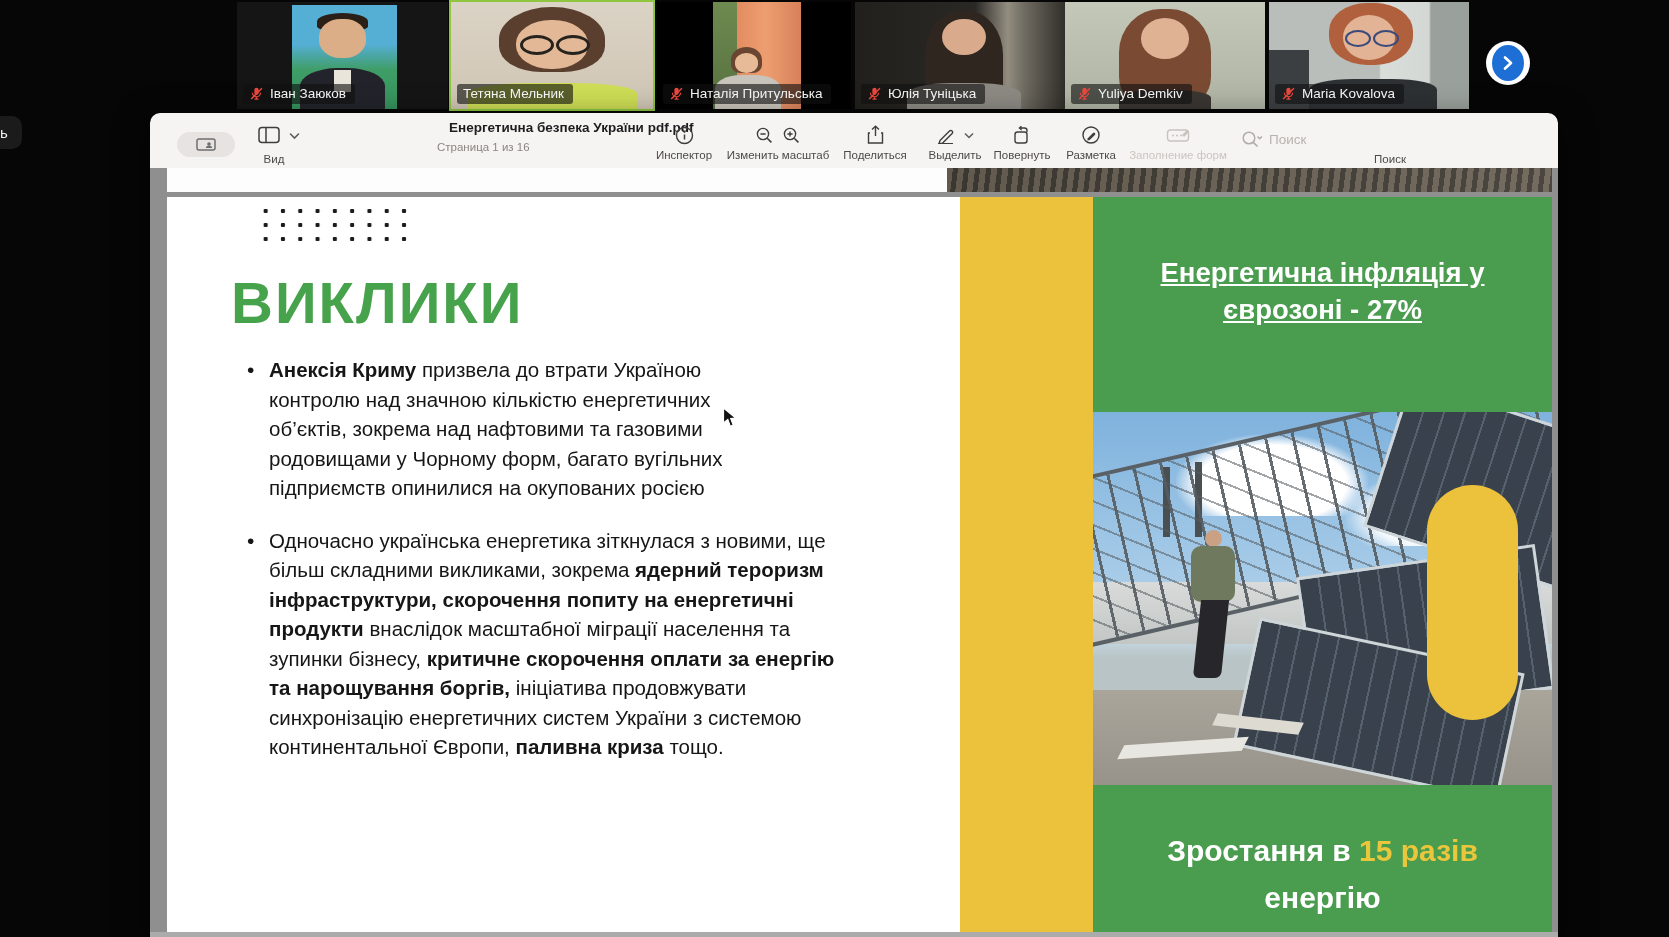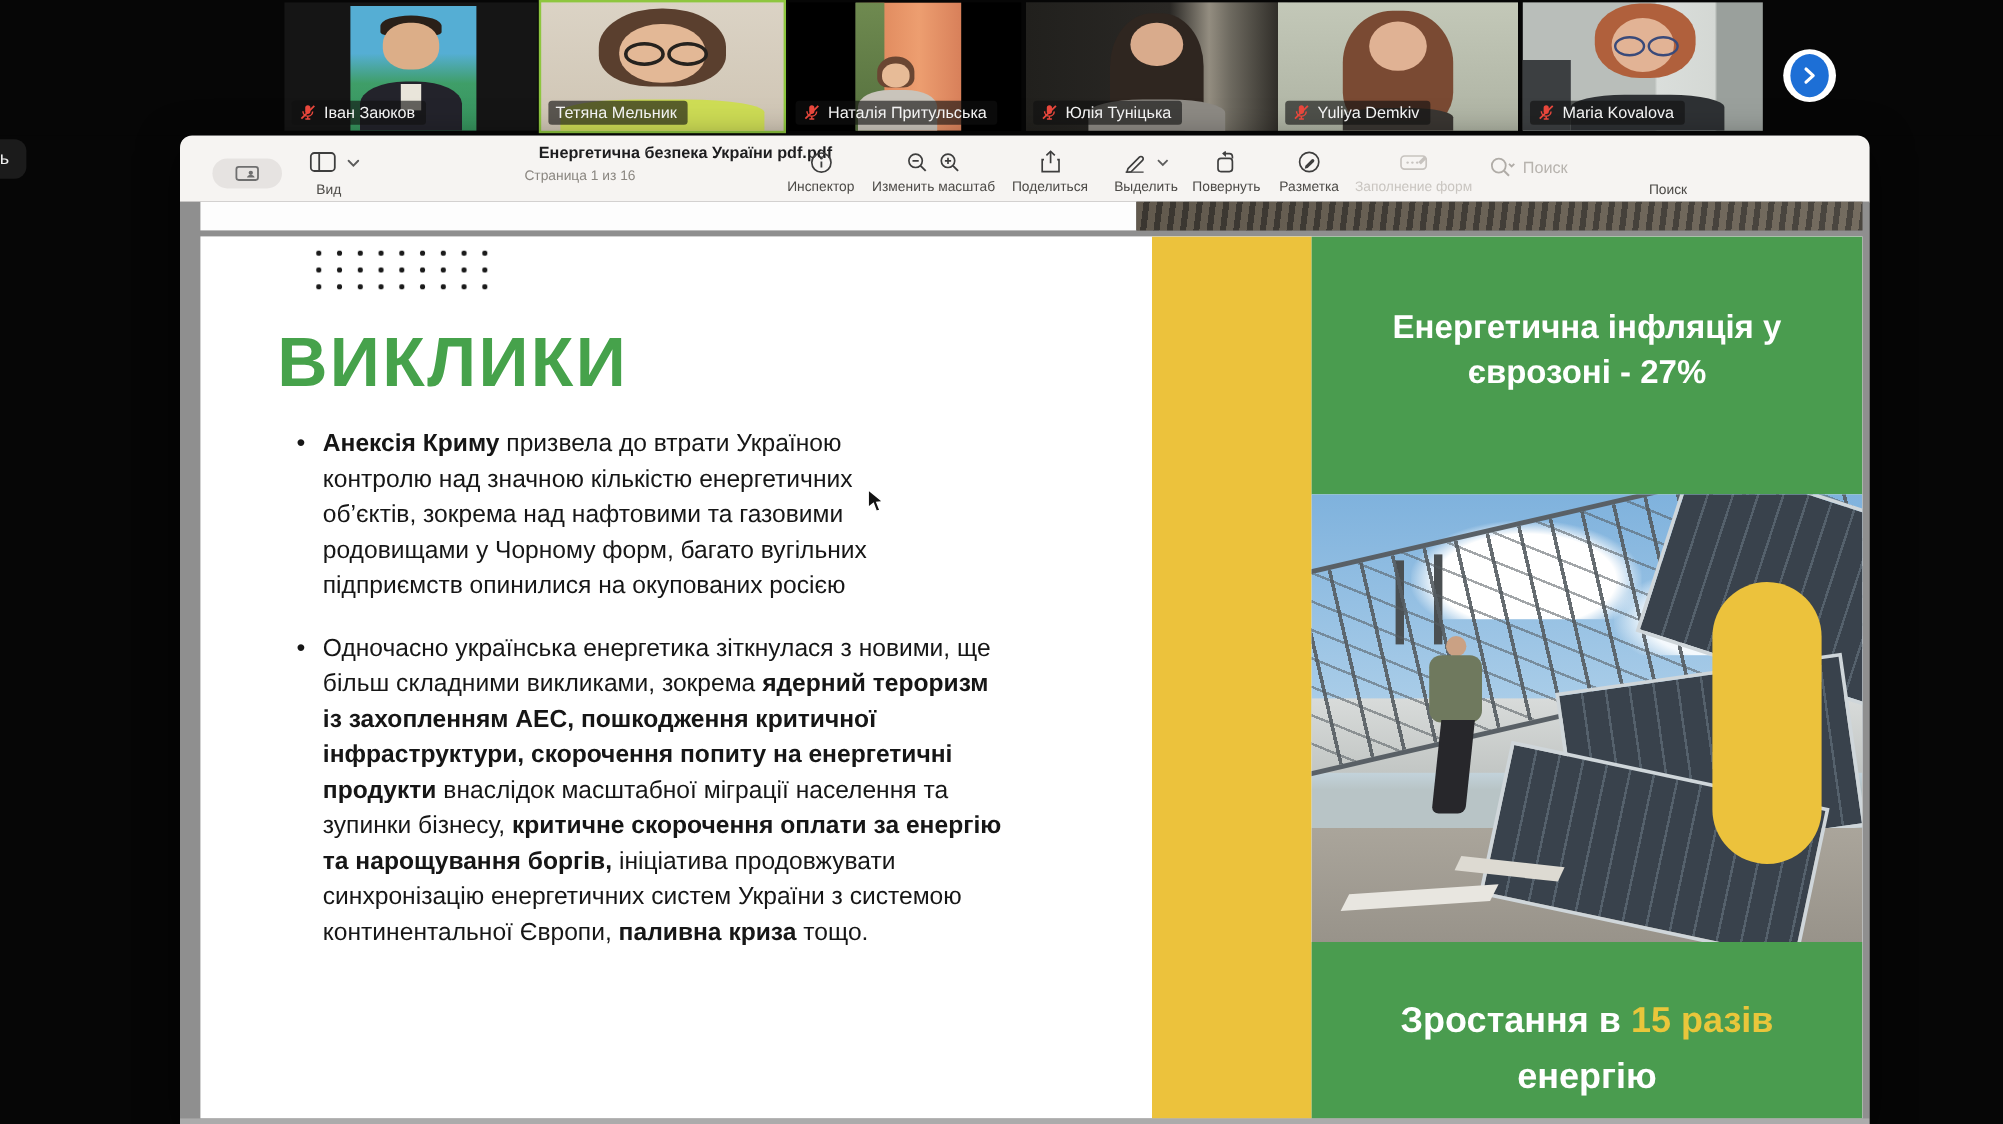--- a/index.html
+++ b/index.html
@@ -57,21 +57,21 @@
   .bullets{position:absolute;left:78px;top:158px;width:690px;margin:0;padding:0;list-style:none;}
   .bullets li{position:relative;padding-left:24px;margin-bottom:23px;font-size:20.5px;
       line-height:29.5px;color:#161616;}
   .bullets li::before{content:"•";position:absolute;left:2px;top:0;font-size:21px;}
   .bullets strong{font-weight:bold;}
 
   .ystripe{position:absolute;left:793px;top:0;width:133px;bottom:0;}
   .rpanel{position:absolute;left:926px;top:0;width:459px;bottom:0;}
   .gtop{position:absolute;left:0;top:0;right:0;height:215px;}
   .gtop .txt{position:absolute;left:0;right:0;top:57px;text-align:center;color:#fff;
-      font-size:27.5px;font-weight:bold;line-height:37px;}
+      font-size:27.5px;font-weight:bold;line-height:37px;text-decoration:underline;}
   .photo{position:absolute;left:0;top:215px;right:0;height:373px;overflow:hidden;
       background:linear-gradient(180deg,#7fb2dd 0%,#a8cce8 45%,#c9dbe7 60%,#b8c4c6 66%);}
   .gbottom{position:absolute;left:0;top:588px;right:0;bottom:-60px;}
   .gbottom .txt{position:absolute;left:0;right:0;top:42px;text-align:center;color:#fff;
       font-size:30px;font-weight:bold;line-height:47px;}
   .pill{position:absolute;left:334px;top:288px;width:91px;height:235px;border-radius:46px;z-index:4;}
 
   .panelrect{position:absolute;border:3px solid #cfd6da;
       background:repeating-linear-gradient(90deg,#39424c 0 18px,#55616c 18px 20px);}
   .cursor{position:absolute;left:722px;top:407px;z-index:50;}
@@ -332,21 +332,20 @@
             <li>
               <div><strong>Анексія Криму </strong><span>призвела до втрати Україною</span></div>
               <div><span>контролю над значною кількістю енергетичних</span></div>
               <div><span>об’єктів, зокрема над нафтовими та газовими</span></div>
               <div><span>родовищами у Чорному форм, багато вугільних</span></div>
               <div><span>підприємств опинилися на окупованих росією</span></div>
             </li>
             <li>
               <div><span>Одночасно українська енергетика зіткнулася з новими, ще</span></div>
               <div><span>більш складними викликами, зокрема </span><strong>ядерний тероризм</strong></div>
-              <div><strong>із захопленням АЕС, пошкодження критичної</strong></div>
               <div><strong>інфраструктури, скорочення попиту на енергетичні</strong></div>
               <div><strong>продукти </strong><span>внаслідок масштабної міграції населення та</span></div>
               <div><span>зупинки бізнесу, </span><strong>критичне скорочення оплати за енергію</strong></div>
               <div><strong>та нарощування боргів, </strong><span>ініціатива продовжувати</span></div>
               <div><span>синхронізацію енергетичних систем України з системою</span></div>
               <div><span>континентальної Європи, </span><strong>паливна криза</strong><span> тощо.</span></div>
             </li>
           </ul>
 
         <div class="ystripe" style="background: rgb(236, 194, 60);"></div>

